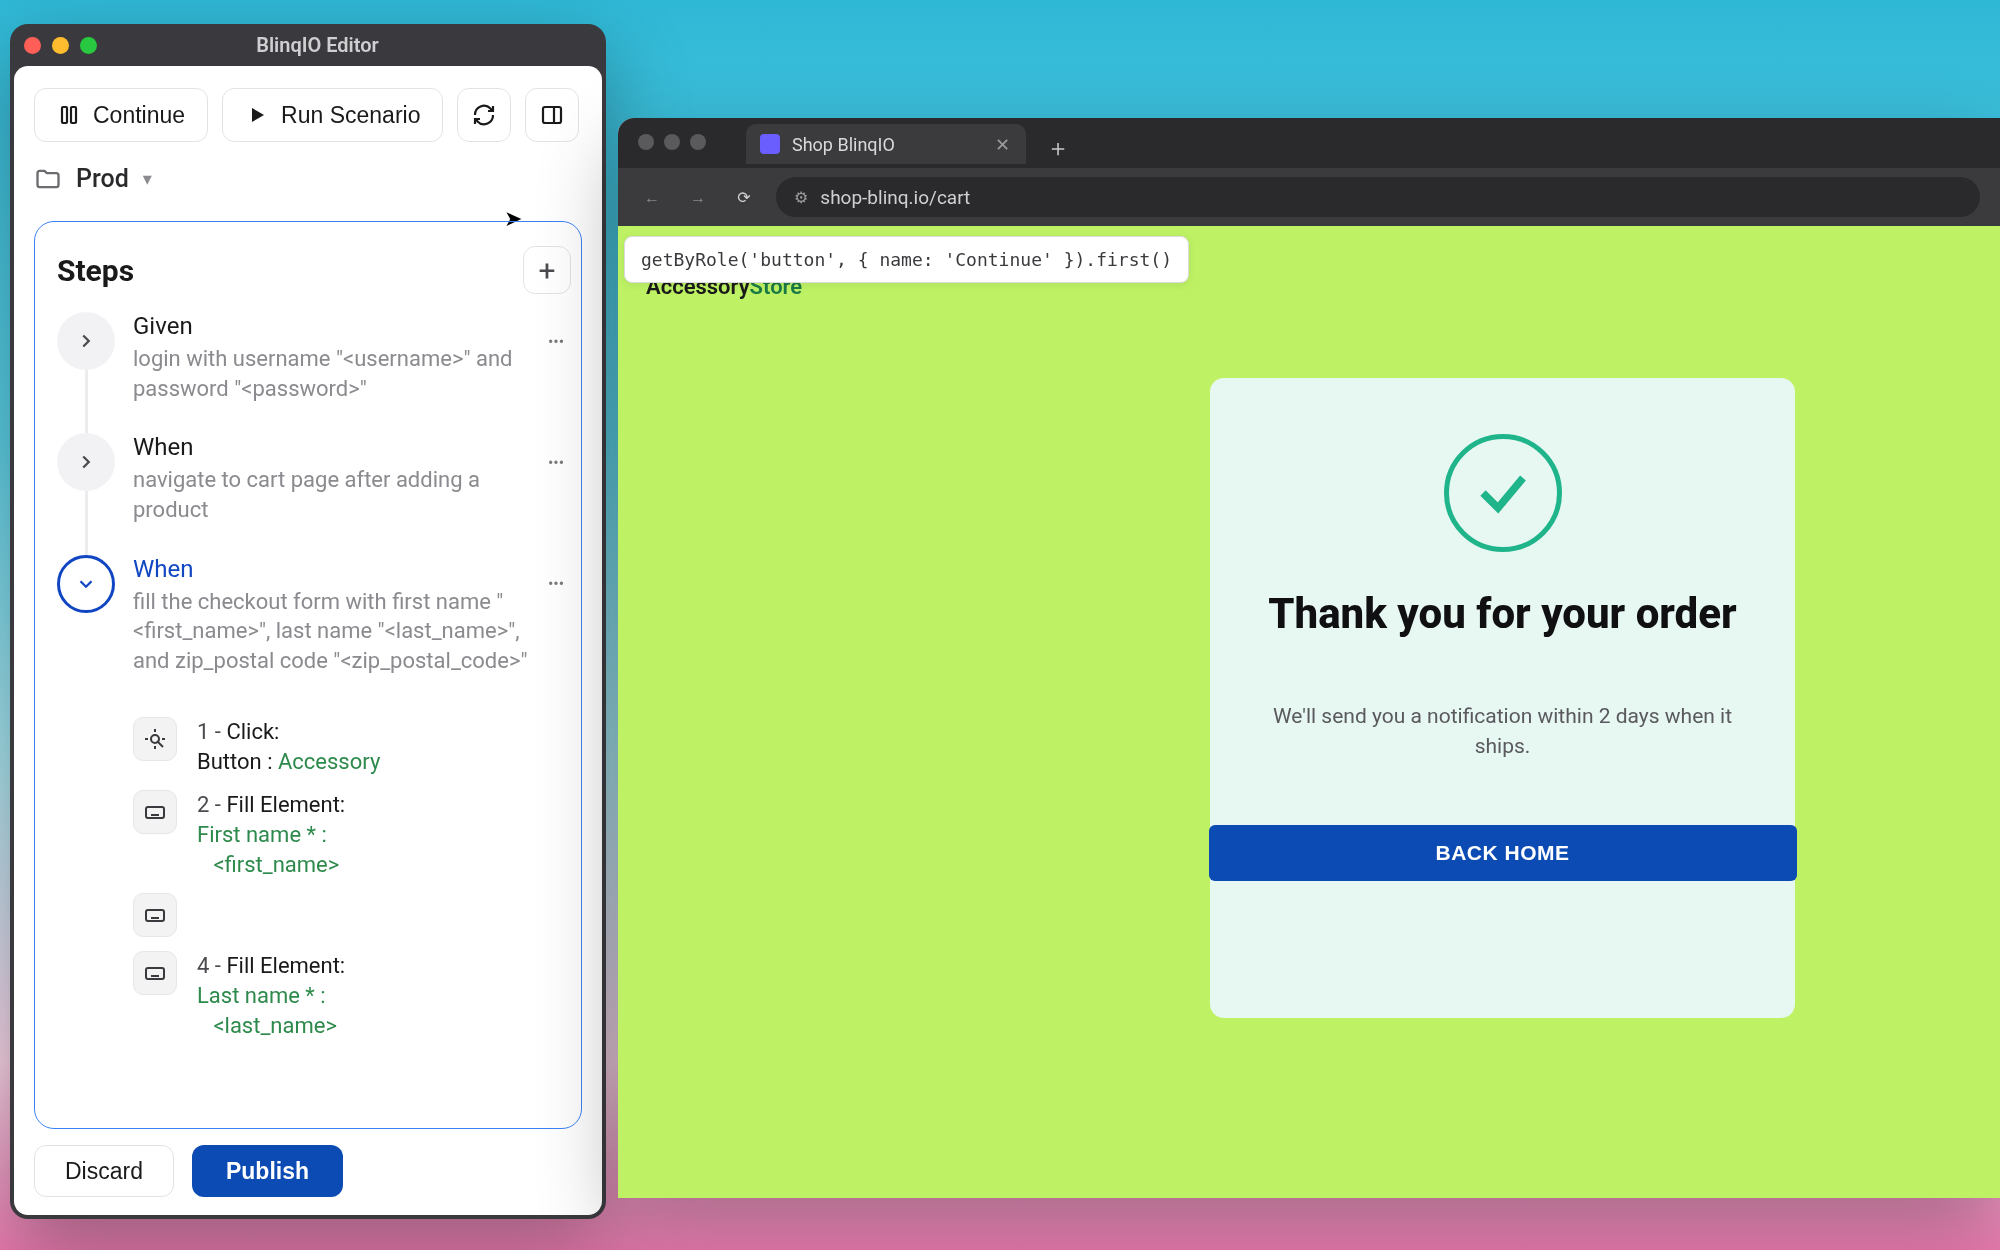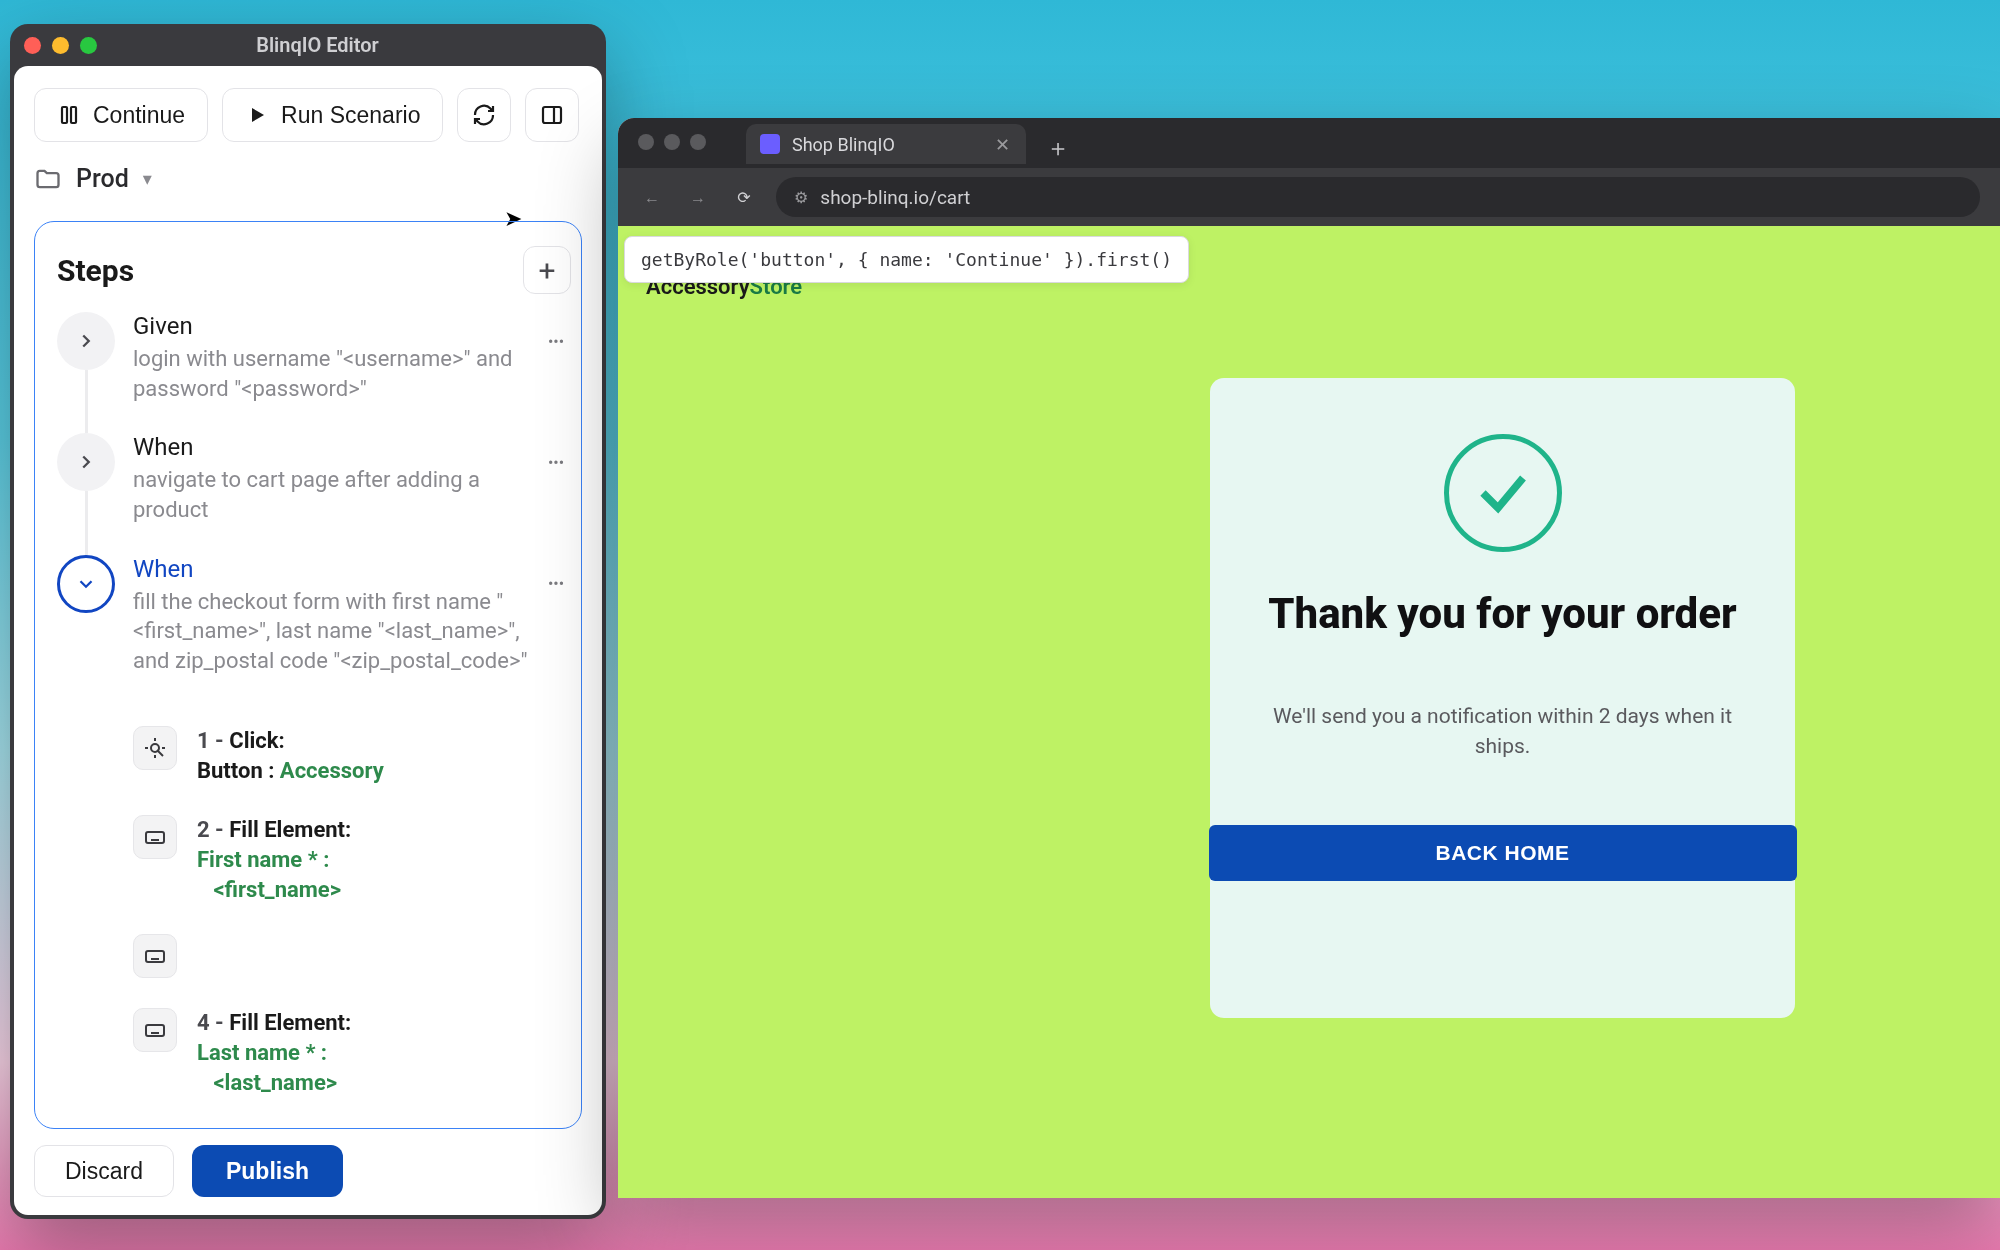--- a/index.html
+++ b/index.html
@@ -102,21 +102,21 @@
   .step .more {
     position:absolute; right: 0; top: 14px;
     width: 30px; height: 30px; display:flex;align-items:center;justify-content:center;
     color:#7a7a7f; cursor:pointer;
   }
   .step-timeline {
     position:absolute; left:28px; top:58px; bottom:-30px; width:3px; background:#ececee;
   }
   .step:last-child .step-timeline { display:none; }
 
-  .substeps { margin: 20px 0 0 76px; display:flex; flex-direction:column; gap: 30px; font-weight: bold; }
+  .substeps { margin: 11px 0 0 76px; display:flex; flex-direction:column; gap: 14px; }
   .substep { display:flex; gap: 20px; align-items:flex-start; }
   .substep-icon {
     width: 44px; height: 44px; border-radius: 10px;
     background:#f3f3f4; border:1px solid #e6e6e9;
     display:flex;align-items:center;justify-content:center;
     color:#3a3a3e;
   }
   .substep-icon svg { width: 24px; height: 24px; }
   .substep-text { font-size: 22px; color:#4a4a4f; line-height:1.35; }
   .substep-text .label { color:#1a1a1a; }

